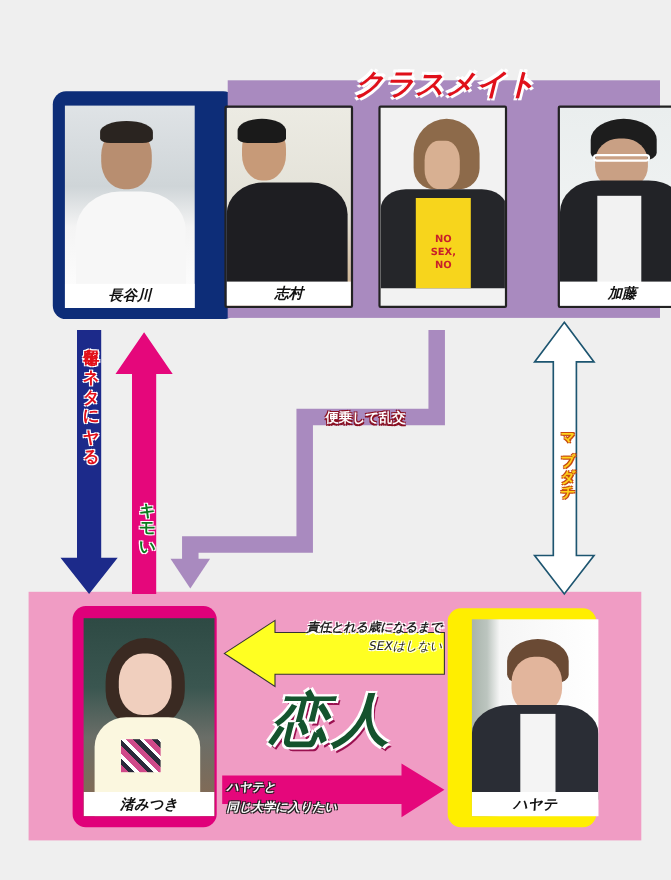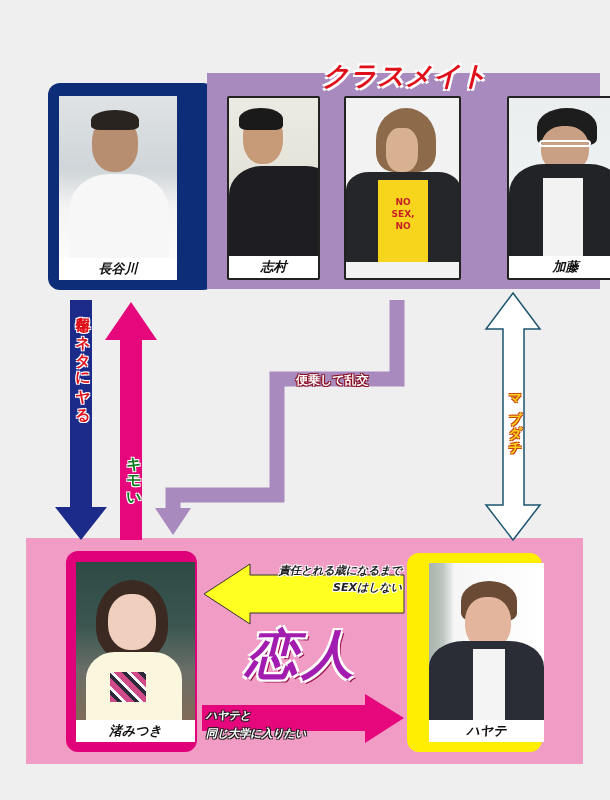--- a/index.html
+++ b/index.html
@@ -40,32 +40,32 @@
     <div class="abs" style="left:32px; top:14px; width:48px; height:20px; border-radius:50% 50% 20% 20%; background:#2a2420;"></div>
     <div class="abs" style="left:10px; top:78px; width:100px; height:90px; border-radius:40% 40% 0 0; background:#f7f7f7;"></div>
     <div class="nameplate">長谷川</div>
   </div>
 </div>
 
 <div class="abs" style="left:207px; top:73px; width:393px; height:216px; background:#a98abf;">
 </div>
 <div class="abs" style="left:300px; top:58px; width:210px; text-align:center; font-size:27px; font-weight:bold; font-style:italic; color:#e0101a; text-shadow:-2px -2px 0 #fff,2px -2px 0 #fff,-2px 2px 0 #fff,2px 2px 0 #fff;">クラスメイト</div>
 
-<div class="thin-card" style="left:227px; top:96px; width:93px; height:184px; background:linear-gradient(180deg,#ecebe3 0%,#e2e0d6 55%,#c9a880 100%);">
+<div class="thin-card" style="left:204px; top:96px; width:117px; height:184px; background:linear-gradient(180deg,#ecebe3 0%,#e2e0d6 55%,#c9a880 100%);">
   <div class="abs" style="left:14px; top:14px; width:40px; height:52px; border-radius:45%; background:#c79a78;"></div>
   <div class="abs" style="left:10px; top:10px; width:44px; height:22px; border-radius:50% 50% 20% 20%; background:#1a1a1a;"></div>
   <div class="abs" style="left:0px; top:68px; width:110px; height:96px; border-radius:30% 30% 0 0; background:#1e1e22;"></div>
   <div class="nameplate">志村</div>
 </div>
 
 <div class="thin-card" style="left:344px; top:96px; width:117px; height:184px; background:#f2f2f2;">
   <div class="abs" style="left:30px; top:10px; width:60px; height:64px; border-radius:50% 50% 30% 30%; background:#8d6a4a;"></div>
   <div class="abs" style="left:40px; top:30px; width:32px; height:44px; border-radius:40%; background:#d8b092;"></div>
   <div class="abs" style="left:0px; top:74px; width:115px; height:90px; border-radius:20% 20% 0 0; background:#25262a;"></div>
-  <div class="abs" style="left:32px; top:82px; width:50px; height:82px; background:#f7d51c; color:#c8202a; font-size:9px; font-weight:bold; text-align:center; line-height:12px; padding-top:16px; box-sizing:border-box;">NO<br>SEX,<br>NO</div>
+  <div class="abs" style="left:32px; top:82px; width:50px; height:82px; background:#f7d51c; color:#c8202a; font-size:9px; font-weight:bold; text-align:center; line-height:12px; padding-top:32px; box-sizing:border-box;">NO<br>SEX,<br>NO</div>
 </div>
 
 <div class="thin-card" style="left:468px; top:96px; width:117px; height:184px; background:linear-gradient(180deg,#eaeeee 0%,#f4f6f6 100%);margin-left:39px;">
   <div class="abs" style="left:28px; top:10px; width:60px; height:38px; border-radius:50% 50% 20% 20%; background:#1d1d1d;"></div>
   <div class="abs" style="left:32px; top:28px; width:48px; height:46px; border-radius:45%; background:#c9a084;"></div>
   <div class="abs" style="left:30px; top:42px; width:52px; height:7px; border:2px solid #fff; border-radius:4px; box-sizing:border-box;"></div>
   <div class="abs" style="left:0px; top:66px; width:115px; height:98px; border-radius:30% 30% 0 0; background:#222327;"></div>
   <div class="abs" style="left:34px; top:80px; width:40px; height:84px; background:#f2f2f2;"></div>
   <div class="nameplate">加藤</div>
 </div>
@@ -91,18 +91,18 @@
   <div class="photo" style="left:10px; top:10px; width:115px; height:179px; background:linear-gradient(90deg,#a9b4ac 0%,#bcc5bf 12%,#f6f6f6 22%,#ffffff 100%);margin-left:12px;">
     <div class="abs" style="left:32px; top:18px; width:56px; height:40px; border-radius:50% 50% 20% 20%; background:#6a4a34;"></div>
     <div class="abs" style="left:36px; top:34px; width:46px; height:52px; border-radius:45%; background:#e2b59c;"></div>
     <div class="abs" style="left:0px; top:78px; width:115px; height:86px; border-radius:30% 30% 0 0; background:#2a2d35;"></div>
     <div class="abs" style="left:44px; top:86px; width:32px; height:78px; background:#f4f4f4;"></div>
     <div class="nameplate">ハヤテ</div>
   </div>
 </div>
 
 <div class="abs" style="left:254px; top:563px; width:148px; text-align:right; font-size:11px; font-weight:bold; font-style:italic; color:#222; text-shadow:-1px -1px 0 #fff,1px -1px 0 #fff,-1px 1px 0 #fff,1px 1px 0 #fff;">責任とれる歳になるまで</div>
-<div class="abs" style="left:254px; top:580px; width:148px; text-align:right; font-size:11px; font-weight:bold; font-style:italic; color:#222; text-shadow:-1px -1px 0 #fff,1px -1px 0 #fff,-1px 1px 0 #fff,1px 1px 0 #fff;">SEXはしない</div>
+<div class="abs" style="left:254px; top:580px; width:148px; text-align:right; font-size:11px; font-weight:normal; font-style:italic; color:#222; text-shadow:-1px -1px 0 #fff,1px -1px 0 #fff,-1px 1px 0 #fff,1px 1px 0 #fff;">SEXはしない</div>
 
-<div class="abs" style="left:232px; top:620px; width:140px; text-align:center; font-size:52px; font-weight:bold; font-style:italic; color:#a21caf; letter-spacing:4px; text-shadow:-2px -2px 0 #fff,2px -2px 0 #fff,-2px 2px 0 #fff,2px 2px 0 #fff,3px 3px 0 #9a1050;">恋人</div>
+<div class="abs" style="left:232px; top:620px; width:140px; text-align:center; font-size:52px; font-weight:bold; font-style:italic; color:#14532d; letter-spacing:4px; text-shadow:-2px -2px 0 #fff,2px -2px 0 #fff,-2px 2px 0 #fff,2px 2px 0 #fff,3px 3px 0 #9a1050;">恋人</div>
 
 <div class="abs" style="left:206px; top:708px; font-size:11px; font-weight:bold; font-style:italic; color:#fff; text-shadow:-1px -1px 0 #222,1px -1px 0 #222,-1px 1px 0 #222,1px 1px 0 #222;">ハヤテと</div>
 <div class="abs" style="left:206px; top:726px; font-size:11px; font-weight:bold; font-style:italic; color:#fff; text-shadow:-1px -1px 0 #222,1px -1px 0 #222,-1px 1px 0 #222,1px 1px 0 #222;">同じ大学に入りたい</div>
 
 </body></html>

